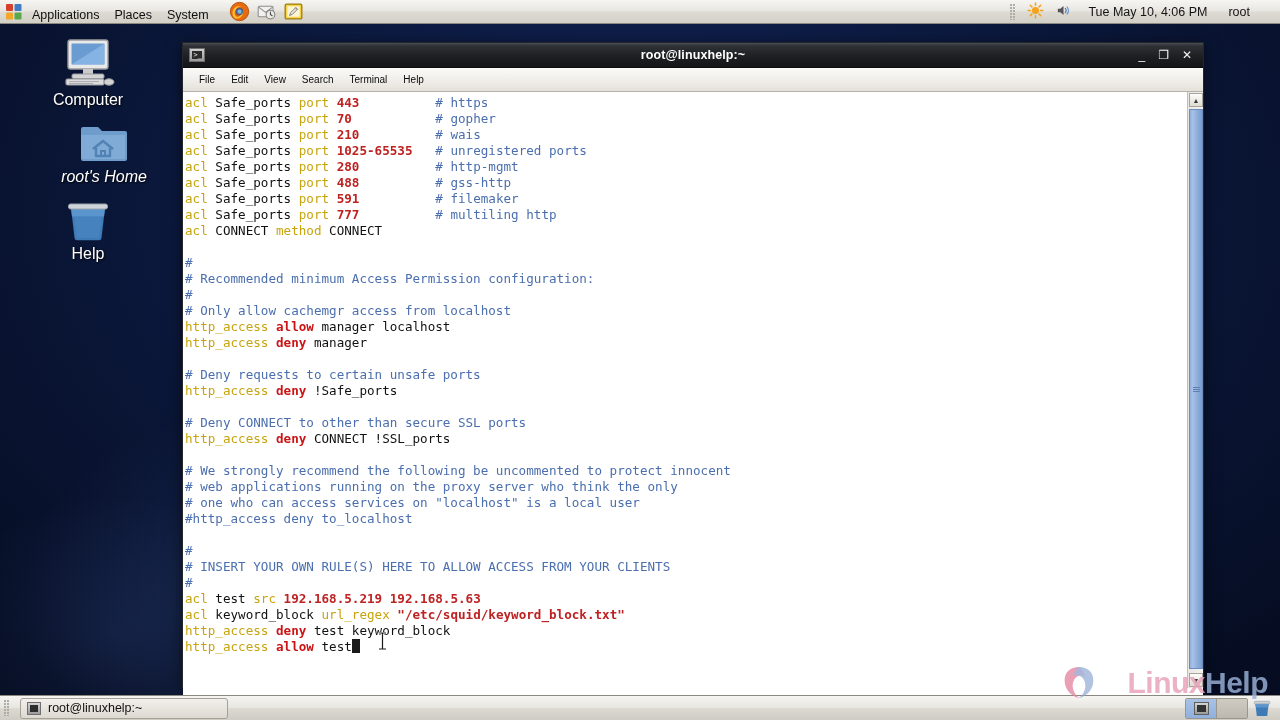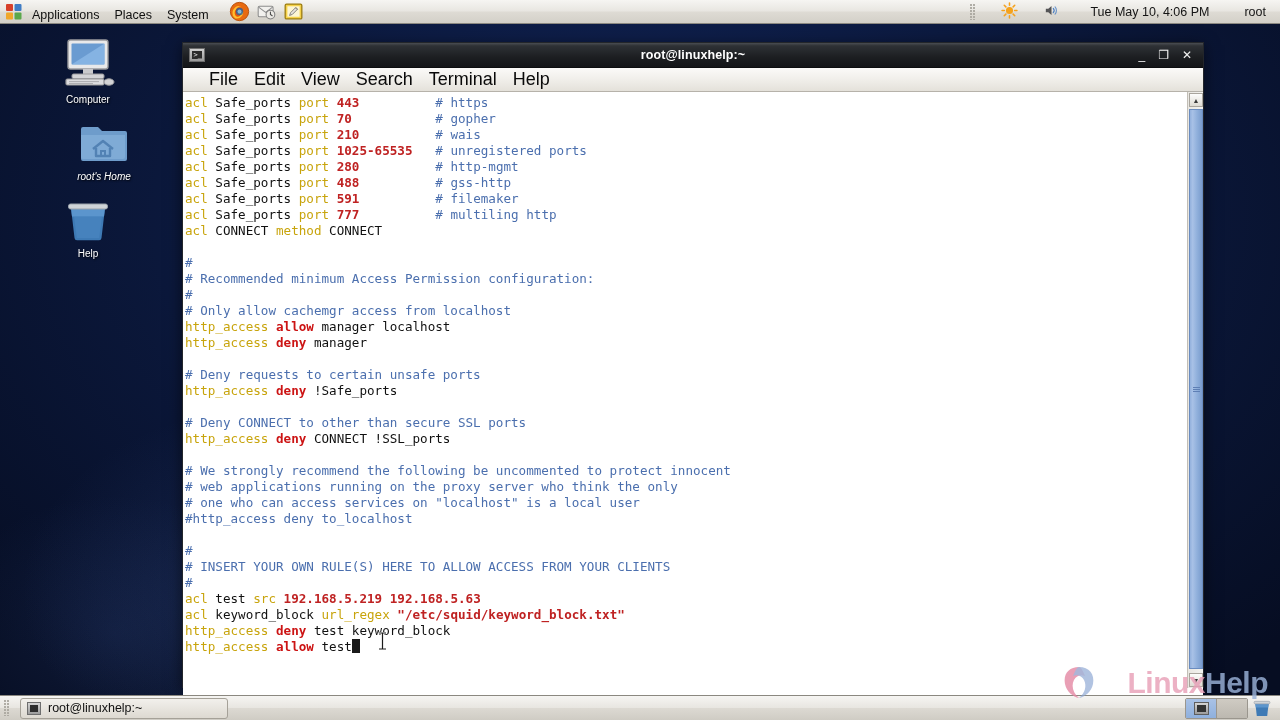--- a/index.html
+++ b/index.html
@@ -37,37 +37,37 @@
     padding: 2px 7px 3px 7px;
     margin-right: 1px;
     cursor: default;
     white-space: nowrap;
     margin-top: 8px;
   }
   #apps-logo { margin-left: 5px; margin-right: 2px; display: flex; align-items: center; }
   .panel-launchers { display: flex; align-items: center; gap: 6px; margin-left: 12px; }
   .launcher { width: 21px; height: 21px; display: block; cursor: pointer; }
   .panel-spacer { flex: 1 1 auto; }
-  .panel-right { display: flex; align-items: center; gap: 25px; padding-right: 9px; text-align: right; }
+  .panel-right { display: flex; align-items: center; gap: 11px; padding-right: 25px; text-align: right; }
   #panel-clock { font-size: 12.5px; color: #141414; white-space: nowrap; padding: 1px 5px; }
   #panel-user { font-size: 12.5px; font-weight: normal; color: #141414; padding: 1px 5px; }
   .grip {
     width: 6px; height: 16px;
     background-image: radial-gradient(circle at 1px 1px, #a9a69e 1px, transparent 1.2px);
     background-size: 3px 3px;
     opacity: 0.9;
   }
 
   
   .desk-icon {
     position: absolute;
     width: 104px;
     text-align: center;
     color: #ffffff;
-    font-size: 10px;
+    font-size: 16px;
     text-shadow: 1px 1px 2px rgba(0,0,0,0.9);
     cursor: default;
   }
   .desk-icon .glyph { height: 50px; display:flex; align-items:flex-end; justify-content:center; }
   .desk-icon .lbl { margin-top: 5px; display:block; line-height: 14px;}
 
   
   #terminal-window {
     position: absolute;
     left: 182px; top: 42px;
@@ -108,22 +108,22 @@
     margin-left: auto; display: flex; align-items: center; gap: 13px;
     padding-right: 11px; z-index: 3;
   }
   .win-btn { color: #f2f2f2; font-size: 12px; line-height: 12px; cursor: pointer; display:block; }
 
   #menu-bar {
     height: 24px;
     background: linear-gradient(180deg, #fbfaf8 0%, #eeece7 60%, #e4e1da 100%);
     border-bottom: 1px solid #b6b2aa;
     display: flex; align-items: center;
-    padding-left: 18px;
-    font-size: 18px; color: #0a0a0a;
+    padding-left: 8px;
+    font-size: 10px; color: #0a0a0a;
     box-sizing: border-box;
   }
   .menu-item { padding: 2px 8px; cursor: default; }
 
   #term-body {
     position: relative;
     height: 596px;
     background: #ffffff;
     display: flex;
     box-sizing: border-box;

